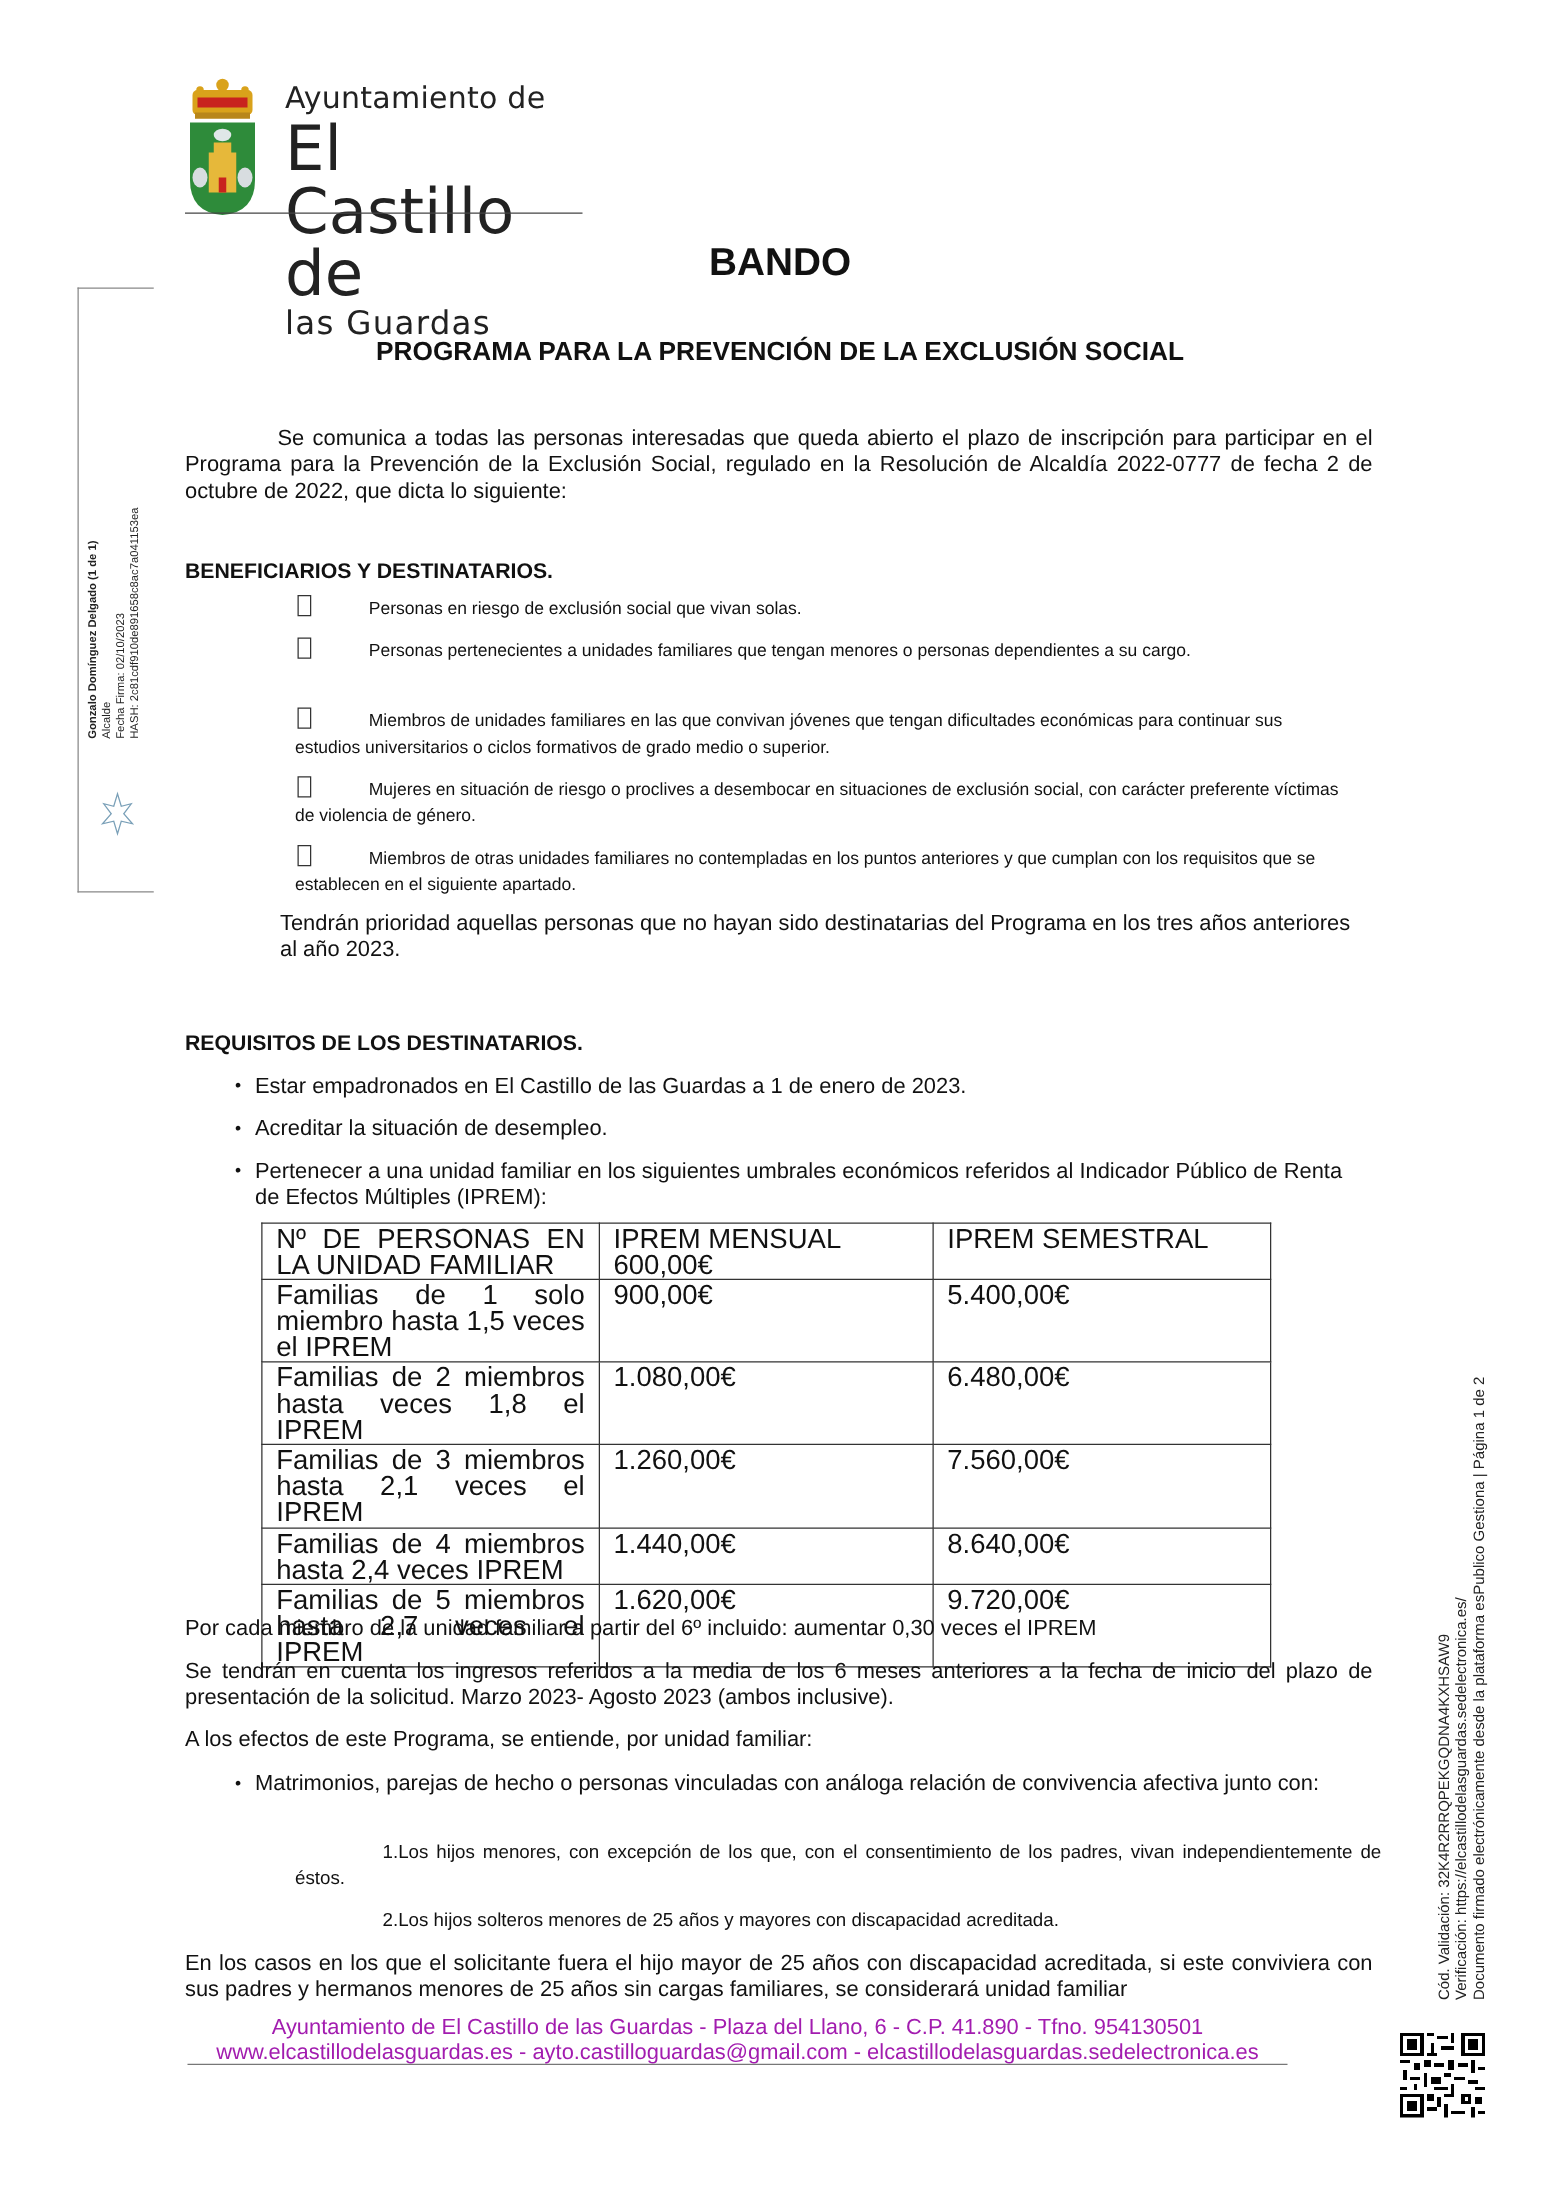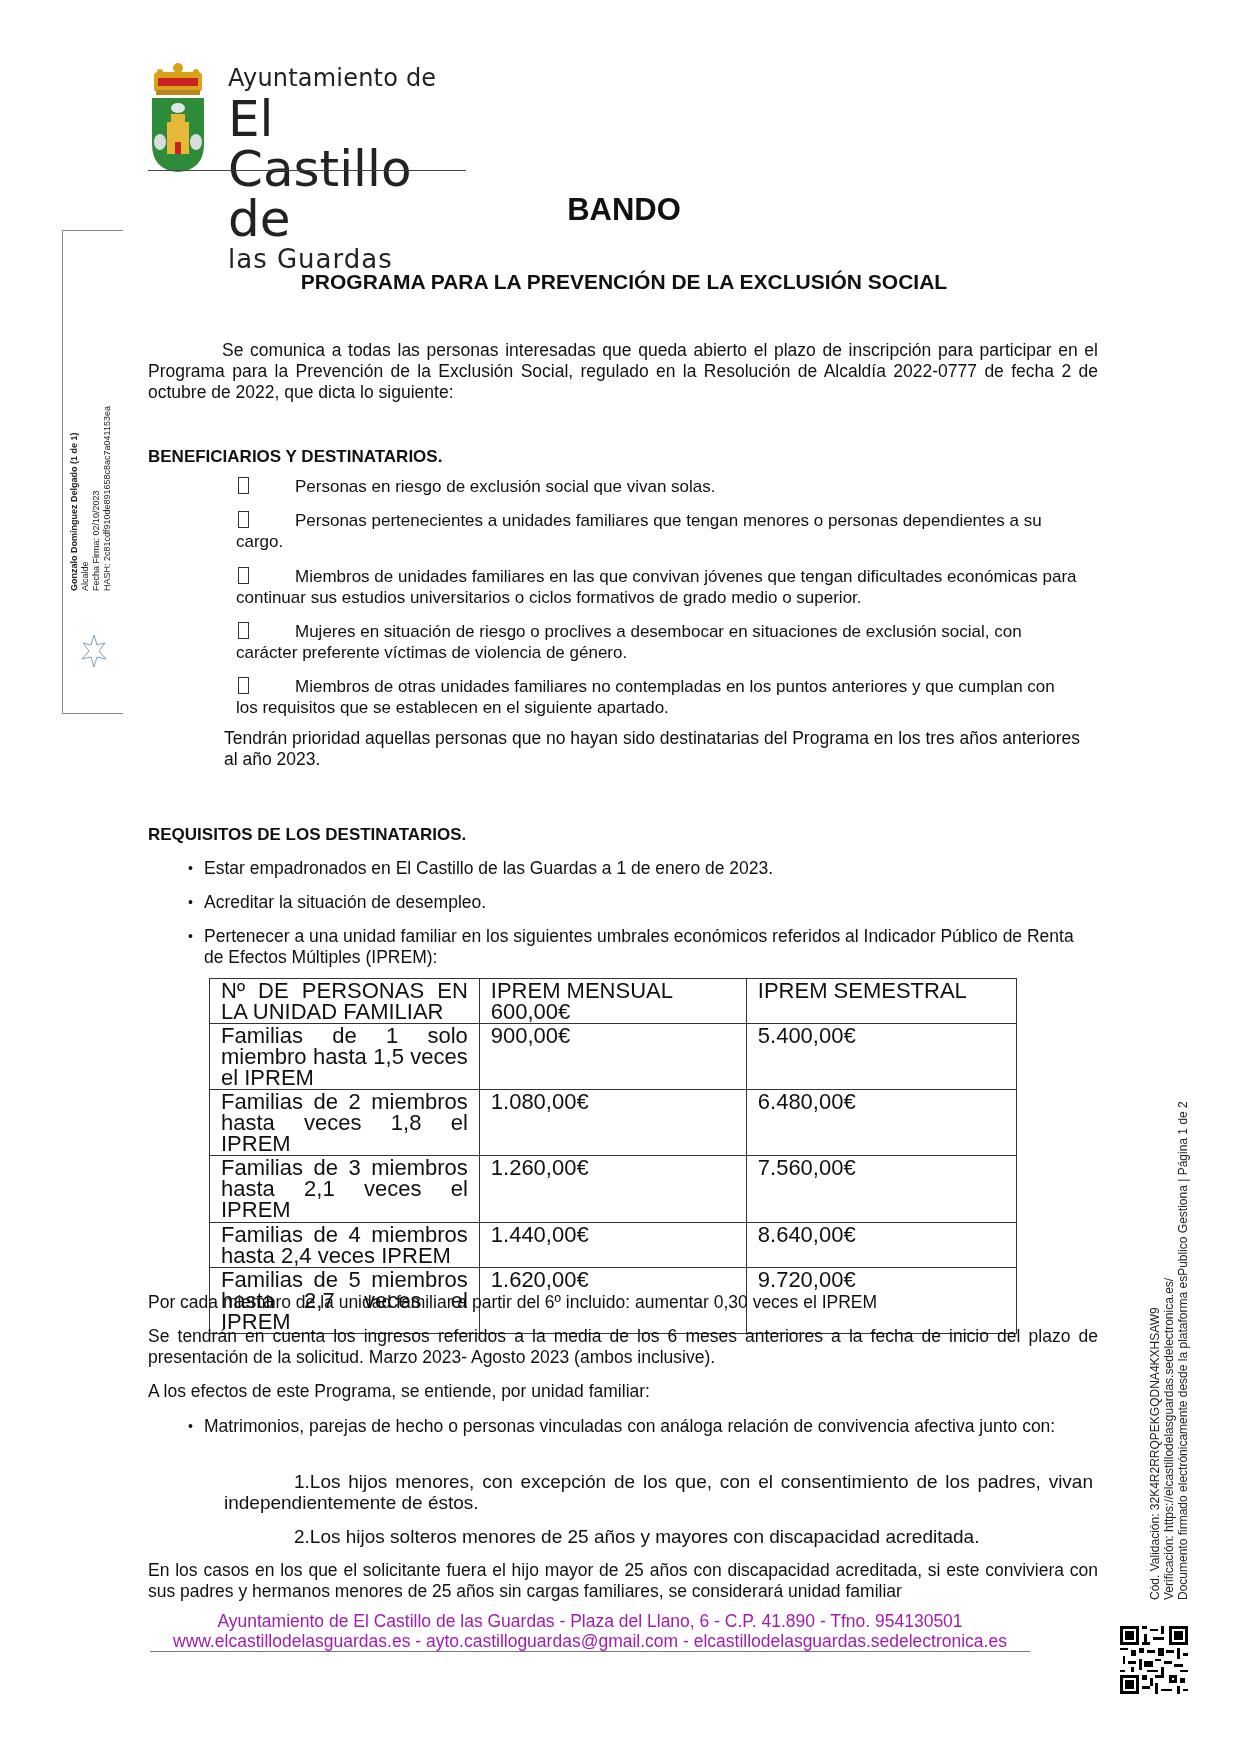--- a/index.html
+++ b/index.html
@@ -38,39 +38,39 @@
     .title-sub  { top: 270px; font-size: 21px; left: 0; width: 1248px; }
 
     
     .body-text { position: absolute; left: 148px; width: 950px; font-size: 17.5px; line-height: 21px; }
     .justify { text-align: justify; }
     .p-intro { top: 340px; text-indent: 74px; }
     .h-section { font-weight: bold; font-size: 17px; }
     .h1 { top: 446px; }
     .h2 { top: 824px; }
 
-    .box-item { position: absolute; left: 236px; width: 845px; font-size: 17px; line-height: 21px; }
+    .box-item { position: absolute; left: 236px; width: 845px; font-size: 14px; line-height: 21px; }
     .box-item .glyph { display: inline-block; width: 9px; height: 15px; border: 1px solid #333;
                        vertical-align: -2px; margin-left: 2px; margin-right: 46px; }
     .prio { position: absolute; left: 224px; width: 860px; font-size: 17.5px; line-height: 21px; }
 
     .bullet { position: absolute; left: 188px; width: 905px; font-size: 17.5px; line-height: 21px; }
     .bullet .dot { position: absolute; left: 0; top: 0; font-size: 14px; }
     .bullet .txt { display: block; margin-left: 16px; }
 
     
     .tbl { position: absolute; left: 209px; top: 978px; width: 808px; border-collapse: collapse;
            font-size: 22px; line-height: 21px; }
     .tbl td { border: 1.5px solid #333; vertical-align: top; padding: 1px 11px 1px 11px; }
     .tbl td.c1 { width: 263px; text-align: justify; text-align-last: left; }
     .tbl td.c2 { width: 262px; }
     .tbl td.c3 { width: 262px; }
     .tbl tr.tall td { height: 64px; }
 
-    .sub-item { position: absolute; left: 224px; width: 869px; font-size: 19px; line-height: 21px; }
+    .sub-item { position: absolute; left: 236px; width: 869px; font-size: 15px; line-height: 21px; }
     .indent1 { text-indent: 70px; }
 
     
     .footer-line { position: absolute; left: 150px; top: 1651px; width: 880px; height: 1px; background: #777; }
     .footer { position: absolute; left: 140px; top: 1611px; width: 900px; text-align: center;
               font-family: Liberation Sans, sans-serif; font-size: 17.5px; line-height: 20px; color: #a21caf; }
   </style>
 </head>
 <body>
 

